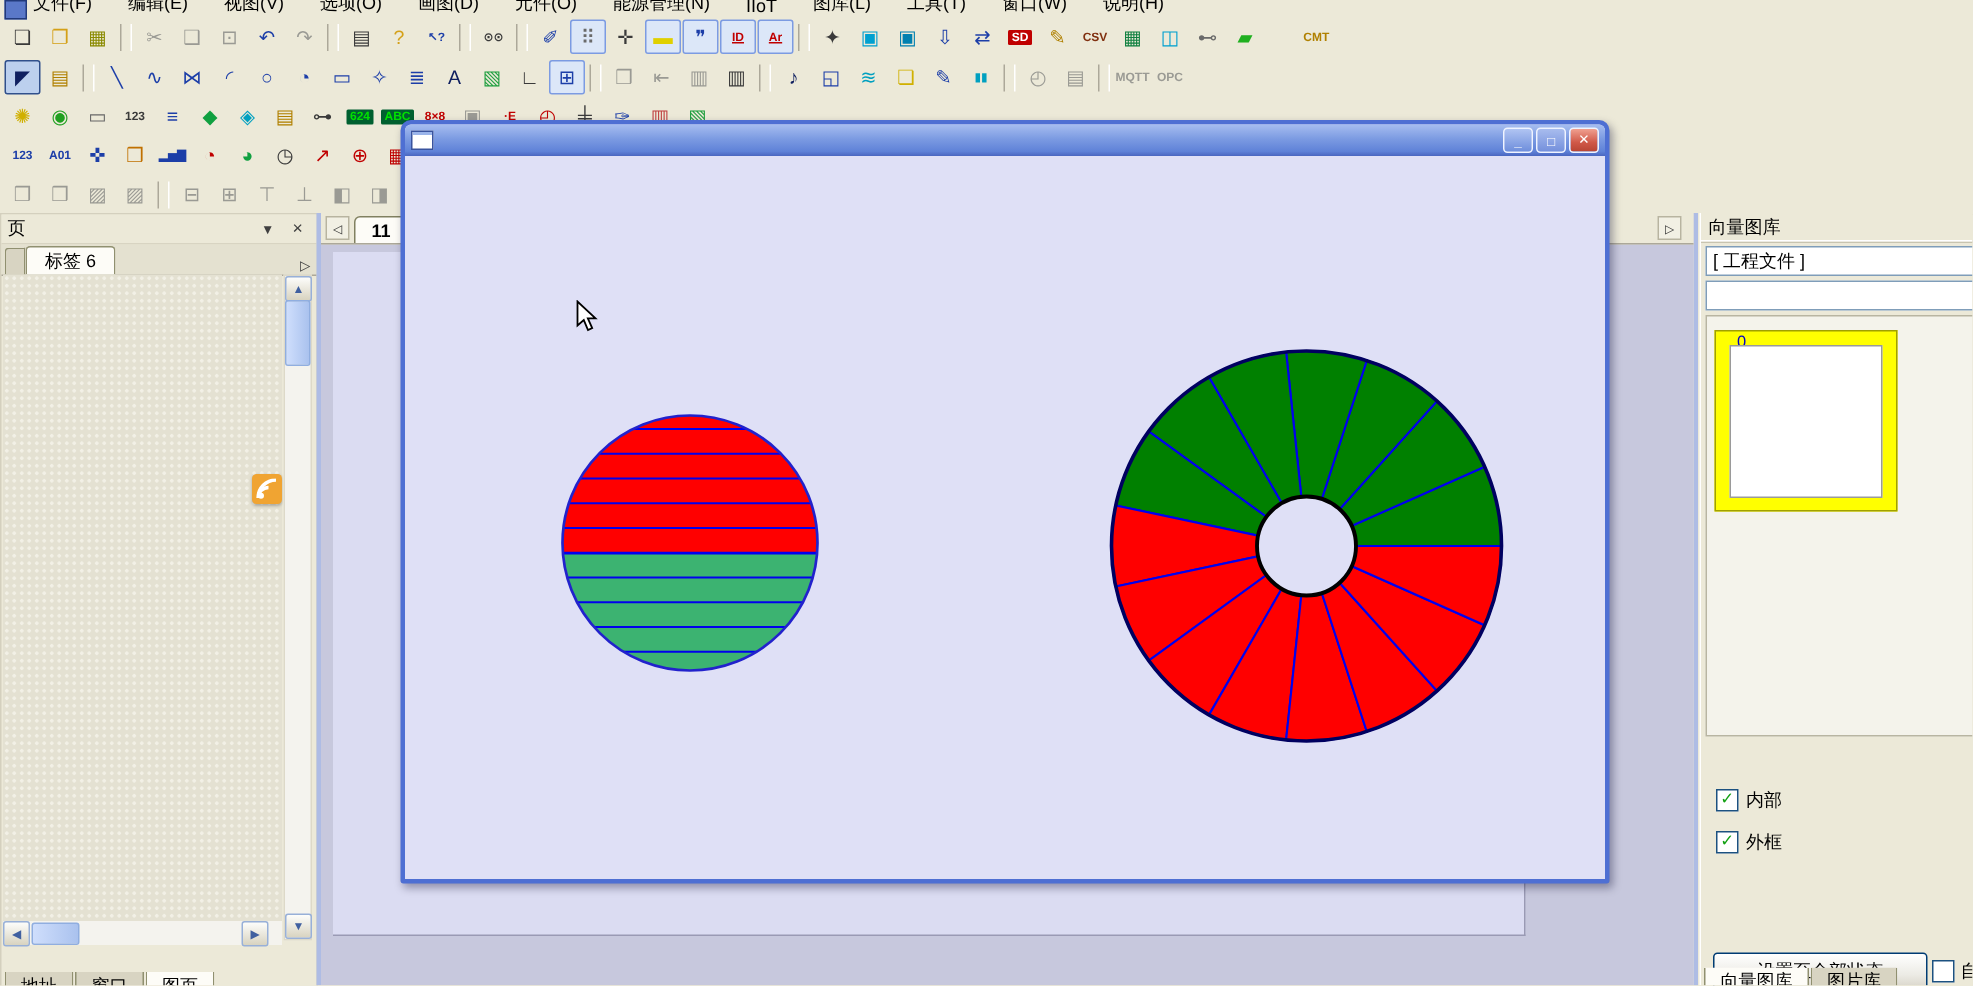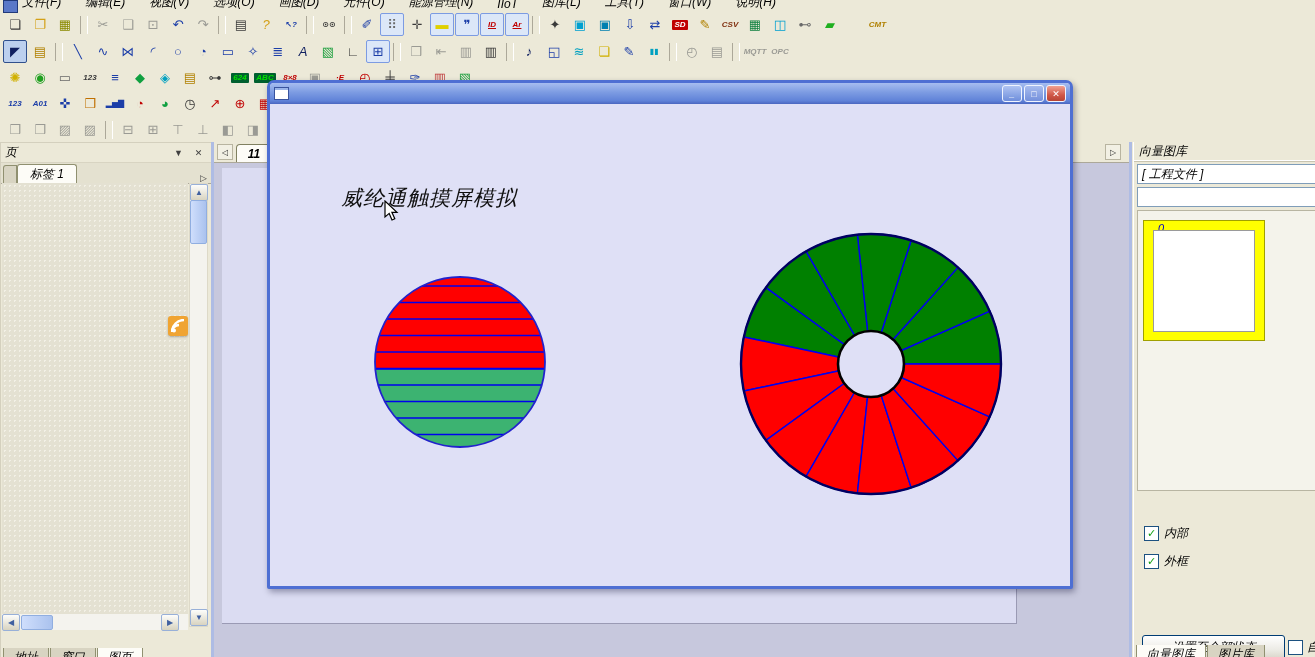--- a/index.html
+++ b/index.html
@@ -1,17 +1,17 @@
 <!DOCTYPE html>
 <html><head>
 <meta charset="utf-8">
 <style>
   html,body{margin:0;padding:0;}
   body{width:1315px;height:657px;overflow:hidden;font-family:"Liberation Sans","DejaVu Sans",sans-serif;font-size:12px;background:#ece9d8;}
-  #screen{position:relative;width:1315px;height:657px;overflow:hidden;background:#ece9d8;font-style:italic;}
+  #screen{position:relative;width:1315px;height:657px;overflow:hidden;background:#ece9d8;}
 
   
   #menubar{position:absolute;left:0;top:-5px;height:16px;width:100%;display:flex;gap:24px;padding-left:22px;align-items:flex-end;color:#000;}
   .menu-item{white-space:nowrap;cursor:default;}
   #app-icon{position:absolute;left:3px;top:0;width:13px;height:11px;background:#5a78c8;border:1px solid #223a7a;}
 
   
   .toolbar{position:absolute;left:0;display:flex;align-items:center;gap:1px;padding-left:3px;height:25px;}
   #tb1{top:12px;} #tb2{top:39px;} #tb3{top:65px;} #tb4{top:91px;} #tb5{top:117px;}
   .tbtn{display:inline-flex;width:22px;height:21px;align-items:center;justify-content:center;border:1px solid transparent;border-radius:2px;font-size:13px;line-height:1;cursor:default;background:transparent;}
@@ -443,21 +443,21 @@
 
   <div id="left-panel">
     <div id="lp-header">
       <span id="lp-title">页</span>
       <span class="spacer"></span>
       <span class="hdr-btn">▼</span>
       <span class="hdr-btn">✕</span>
     </div>
     <div id="lp-tabs">
       <span class="lp-tab-partial"></span>
-      <span class="lp-tab">标签 1</span>
+      <span class="lp-tab">标签 6</span>
       <span id="lp-tab-arrow">▷</span>
     </div>
     <div id="lp-content"></div>
     <div id="feed-icon">
       <svg width="14" height="14" viewBox="0 0 14 14">
         <path d="M1,13 a12,12 0 0 1 12,-12" fill="none" stroke="#fff" stroke-width="2.4"></path>
         <path d="M1,13 a7,7 0 0 1 7,-7" fill="none" stroke="#fff" stroke-width="2.4"></path>
         <circle cx="3" cy="11.5" r="2" fill="#fff"></circle>
       </svg>
     </div>
@@ -534,21 +534,20 @@
             <path d="M871,361 L765.8277907312568,437.4120827980215 A130,130 0 0 0 806,473.583302491977 Z" fill="#ff0000" stroke="#0000ee" stroke-width="1.4"></path>
             <path d="M871,361 L806,473.583302491977 A130,130 0 0 0 857.4112997752051,490.28784639787557 Z" fill="#ff0000" stroke="#0000ee" stroke-width="1.4"></path>
             <path d="M871,361 L857.4112997752051,490.28784639787557 A130,130 0 0 0 911.1722092687431,484.63734711837 Z" fill="#ff0000" stroke="#0000ee" stroke-width="1.4"></path>
             <path d="M871,361 L911.1722092687431,484.63734711837 A130,130 0 0 0 957.9869788266515,457.6088273120613 Z" fill="#ff0000" stroke="#0000ee" stroke-width="1.4"></path>
             <path d="M871,361 L957.9869788266515,457.6088273120613 A130,130 0 0 0 989.7609094935381,413.875763599854 Z" fill="#ff0000" stroke="#0000ee" stroke-width="1.4"></path>
             <path d="M871,361 L989.7609094935381,413.875763599854 A130,130 0 0 0 1001,361.00000000000006 Z" fill="#ff0000" stroke="#0000ee" stroke-width="1.4"></path>
             <circle cx="871" cy="361" r="33" fill="#dfe0f6" stroke="#000000" stroke-width="2.6"></circle>
             <circle cx="871" cy="361" r="130" fill="none" stroke="#000060" stroke-width="2.4"></circle>
           </g>
         </svg>
-      <div id="sim-heading">威纶通触摸屏模拟</div>
       <svg id="mouse-cursor" width="15" height="22" viewBox="0 0 15 22">
         <polygon points="1,1 1,17 5.2,13.4 8,20 10.8,18.7 7.9,12.3 13,12.3" fill="#fff" stroke="#000" stroke-width="1.2"></polygon>
       </svg>
     </div>
   </div>
 
   <div id="right-panel">
     <div id="rp-title">向量图库</div>
     <div id="rp-inner">
       <div class="combo">[ 工程文件 ]</div>

